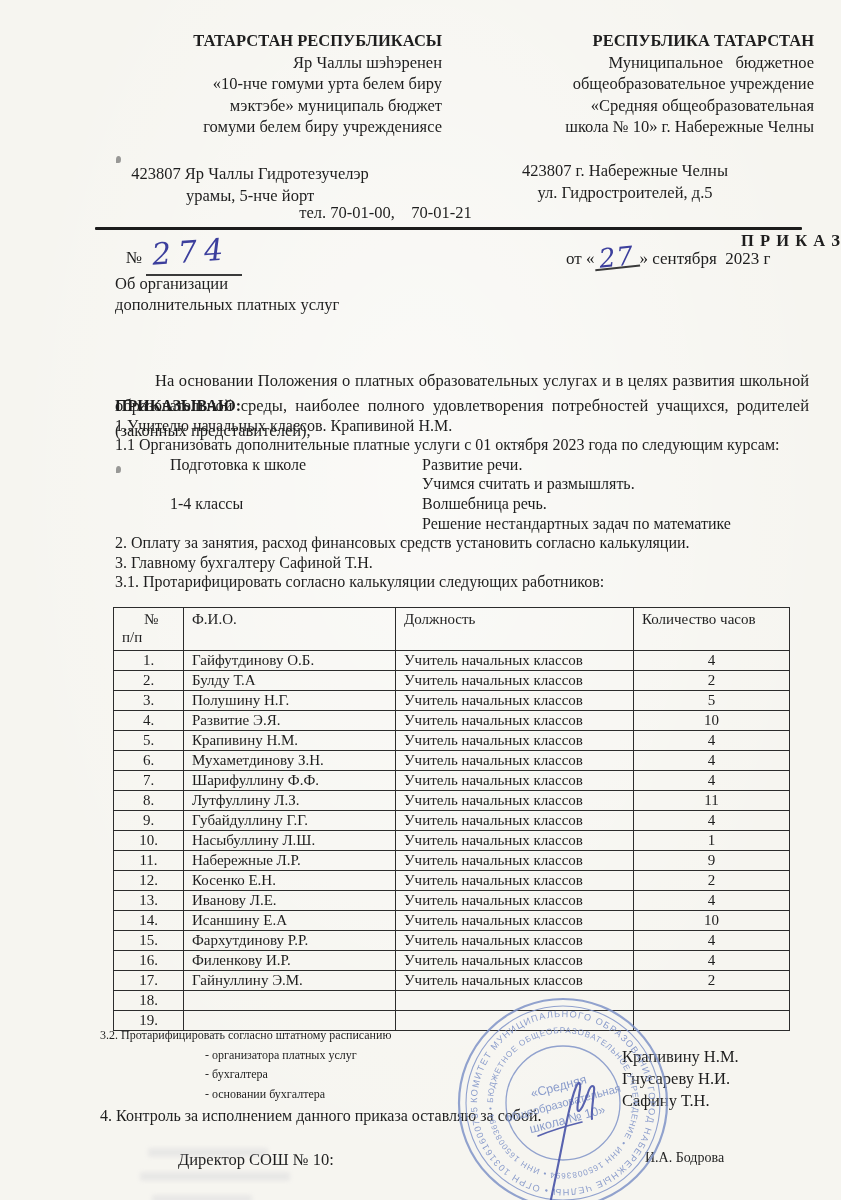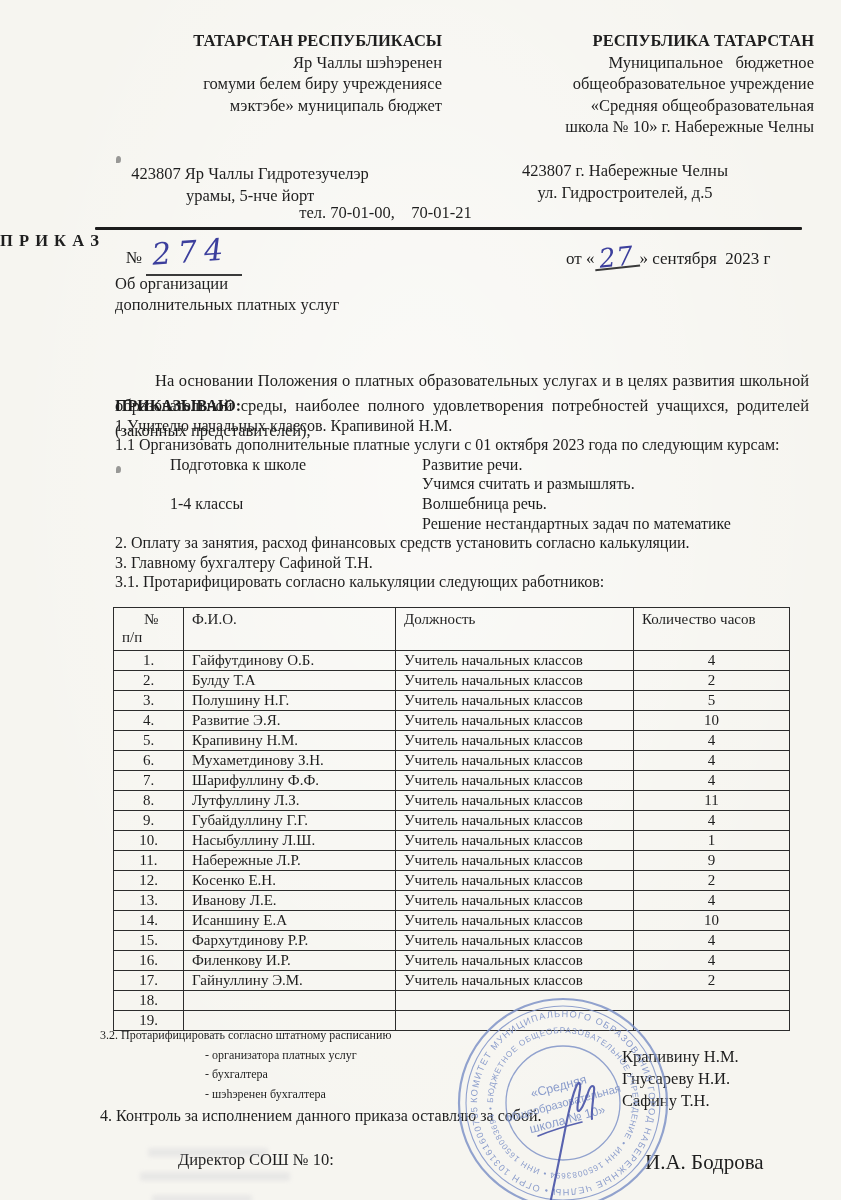--- a/index.html
+++ b/index.html
@@ -18,21 +18,21 @@
   .hdr-left  { left:62px;  width:380px; }
   .hdr-right { left:428px; width:386px; }
   .hdr-title { font-weight:bold; }
   .addr { position:absolute; text-align:center; font-size:16.5px; line-height:22px; }
   .addr-left  { left:95px;  top:163px; width:310px; }
   .addr-right { left:470px; top:160px; width:310px; }
   .phone { position:absolute; left:0; top:203px; width:771px; text-align:center; font-size:16.5px; }
 
   .rule { position:absolute; left:95px; top:227px; width:707px; height:3px; background:#1c1c1c; border-radius:1px; }
 
-  .order-title { position:absolute; left:0; top:231px; width:841px; text-align:left; font-size:16.5px; font-weight:bold; letter-spacing:1px; }
+  .order-title { position:absolute; left:0; top:231px; width:841px; text-align:right; font-size:16.5px; font-weight:bold; letter-spacing:1px; }
 
   
   .num-block { position:absolute; left:126px; top:248px; font-size:17px; }
   .hw { font-family:"DejaVu Serif",serif; font-style:italic; color:#3c3f9d; }
   .num-hw { position:absolute; left:26px; top:-14px; font-size:30px; letter-spacing:7px; transform:rotate(-4deg); }
   .num-line { position:absolute; left:20px; top:26px; width:96px; height:2px; background:#3a3a3a; }
   .date-block { position:absolute; left:566px; top:246px; font-size:17px; white-space:pre; }
   .date-hw { display:inline-block; font-size:26px; line-height:18px; letter-spacing:1px; transform:rotate(-6deg) translateY(2px); border-bottom:2px solid #3a3a3a; padding:0 5px 1px 5px; }
 
   
@@ -56,42 +56,43 @@
   .staff-table tbody td { height:19px; padding:0 8px; line-height:17px; }
   .staff-table tbody td:nth-child(1) { text-align:center; padding:0 2px; }
   .staff-table tbody td:nth-child(4) { text-align:center; }
 
   
   .sec32 { position:absolute; left:100px; top:1026px; font-size:12px; line-height:19.5px; }
   .sec32 .sub { margin-left:105px; }
   .names { position:absolute; left:622px; top:1046px; font-size:16.5px; line-height:21.8px; }
   .item4 { position:absolute; left:100px; top:1107px; font-size:16px; }
   .director-label { position:absolute; left:178px; top:1150px; font-size:16.5px; }
-  .director-name  { position:absolute; left:645px; top:1150px; font-size:21px; }
+  .director-name  { position:absolute; left:645px; top:1150px; font-size:14px; }
 
   
   .stamp-wrap { position:absolute; left:450px; top:990px; width:226px; height:226px; }
 
   
   .ghost { position:absolute; background:#b7b9c4; opacity:.22; filter:blur(2px); border-radius:2px; }
   .g1 { left:148px; top:1148px; width:120px; height:9px; }
   .g2 { left:140px; top:1172px; width:150px; height:9px; }
   .g3 { left:152px; top:1195px; width:100px; height:8px; }
   .speck { position:absolute; width:5px; height:7px; background:#4a4a4a; opacity:.55; border-radius:50% 50% 50% 0; }
 </style>
 </head>
 <body>
 
 <div class="page">
 
   <div class="hdr hdr-left">
     <div class="hdr-title">ТАТАРСТАН РЕСПУБЛИКАСЫ</div>
     <div class="pre">Яр Чаллы шэһэренен</div>
+    <div class="pre">«10-нче гомуми урта белем биру</div>
+    <div class="pre">мэктэбе» муниципаль бюджет</div>
     <div class="pre">гомуми белем биру учреждениясе</div>
-    <div class="pre">мэктэбе» муниципаль бюджет</div>
   </div>
   <div class="hdr hdr-right">
     <div class="hdr-title">РЕСПУБЛИКА ТАТАРСТАН</div>
     <div class="pre">Муниципальное   бюджетное</div>
     <div class="pre">общеобразовательное учреждение</div>
     <div class="pre">«Средняя общеобразовательная</div>
     <div class="pre">школа № 10» г. Набережные Челны</div>
   </div>
 
   <div class="addr addr-left">
@@ -273,21 +274,21 @@
           <td></td>
           <td></td>
         </tr>
       </tbody>
   </table>
 
   <div class="sec32">
     <div>3.2.  Протарифицировать согласно штатному расписанию</div>
     <div class="sub">- организатора платных услуг</div>
     <div class="sub">- бухгалтера</div>
-    <div class="sub">- шэһэренен бухгалтера</div>
+    <div class="sub">- основании бухгалтера</div>
   </div>
   <div class="names">
     <div>Крапивину Н.М.</div>
     <div>Гнусареву Н.И.</div>
     <div>Сафину Т.Н.</div>
   </div>
   <div class="item4">4. Контроль за исполнением данного приказа оставляю за собой.</div>
 
   <div class="director-label">Директор СОШ № 10:</div>
   <div class="director-name">И.А. Бодрова</div>

